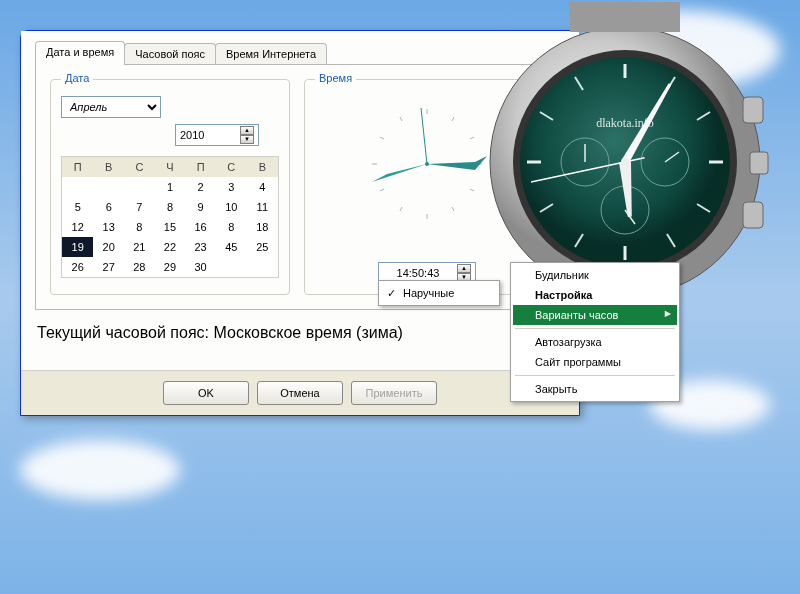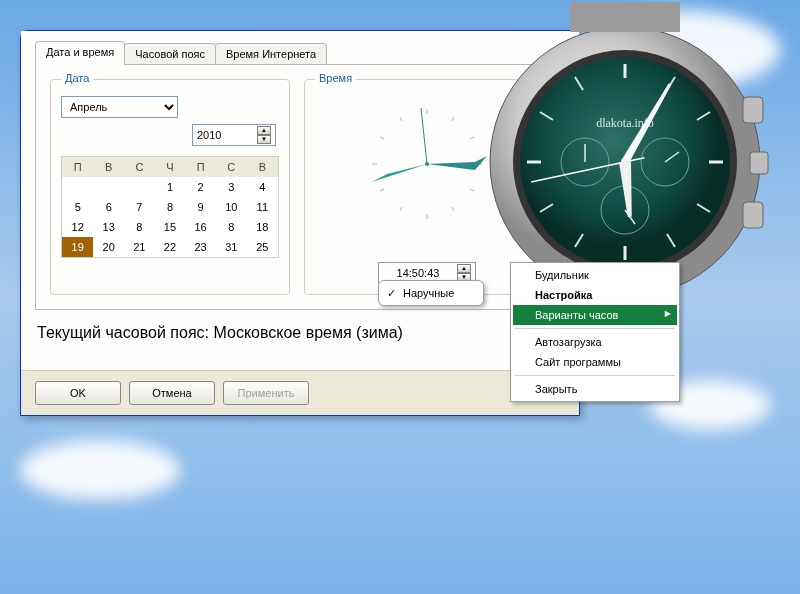--- a/index.html
+++ b/index.html
@@ -75,56 +75,56 @@
 }
 
 .dm-row { display: flex; gap: 14px; margin-bottom: 10px; }
 select, .spin {
   font: inherit;
   border: 1px solid #7f9db9;
   background: #fff;
   height: 22px;
   padding: 2px 4px;
 }
-select { width: 117px; }
+select { width: 100px; font-style: italic; }
 .spin { display: flex; align-items: center; margin-top: 28px; }
 .spin input { border: none; width: 56px; font: inherit; text-align: left; outline: none; }
 .spin .btns { display: flex; flex-direction: column; margin-left: 4px; }
 .spin .btns span {
   width: 14px; height: 9px;
   background: linear-gradient(#fefefe,#d4d0c8);
   border: 1px solid #808080;
   font-size: 6px; line-height: 7px; text-align: center;
   cursor: pointer;
 }
 
 table.cal { width: 100%; border-collapse: collapse; background: #fff; border: 1px solid #d0cfc7; }
 table.cal th {
   background: #ece9d8; color: #444;
   font-weight: normal; padding: 4px 0; font-size: 11px;
 }
 table.cal td { text-align: center; padding: 4px 0; font-size: 11px; }
-table.cal td.sel { background: #a16207; color: #fff; }
+table.cal td.sel { background: #0f172a; color: #fff; }
 
 .clock-face {
   width: 160px; height: 130px;
   position: relative;
   margin: 0 auto 8px;
 }
 .clock-face svg { width: 100%; height: 100%; }
 
 .time-input {
   display: flex; justify-content: center;
 }
 .time-input .spin input { width: 70px; text-align: center; }
 
 .tz-label { padding: 14px 2px 18px; font-size: 16px; }
 
 .buttons {
-  display: flex; justify-content: flex-start; gap: 8px;
+  display: flex; justify-content: center; gap: 8px;
   padding: 10px 14px; background: #ece9d8;
   border-top: 1px solid #d0cfc7;
 }
 button.win {
   min-width: 86px; height: 24px;
   font: inherit;
   background: linear-gradient(#fefefe,#e7e5dd);
   border: 1px solid #888;
   border-radius: 3px;
 }
@@ -139,21 +139,21 @@
   padding: 2px;
   font-size: 11px;
   z-index: 50;
 }
 .menu .item { padding: 4px 18px 4px 22px; white-space: nowrap; position: relative; }
 .menu .item.bold { font-weight: bold; }
 .menu .item.sel { background: #15803d; color: #fff; }
 .menu .sep { height: 1px; background: #d0cfc7; margin: 3px 2px; }
 .menu .check::before { content: "✓"; position: absolute; left: 6px; }
 .menu .arrow::after { content: "▶"; position: absolute; right: 6px; font-size: 8px; }
-.menu-a { left: 378px; top: 280px; width: 106px; border-radius: 6px; }
+.menu-a { left: 378px; top: 280px; width: 122px; }
 .menu-b { left: 510px; top: 262px; width: 170px; }
 
 
 .watch {
   position: absolute;
   left: 475px; top: 2px;
   width: 300px; height: 300px;
   z-index: 40;
 }
 .watch svg { width: 100%; height: 100%; }
@@ -231,22 +231,31 @@
                 <td>16</td>
                 <td>8</td>
                 <td>18</td>
               </tr>
               <tr>
                 <td class="sel">19</td>
                 <td>20</td>
                 <td>21</td>
                 <td>22</td>
                 <td>23</td>
-                <td>31</td>
+                <td>45</td>
                 <td>25</td>
+              </tr>
+              <tr>
+                <td>26</td>
+                <td>27</td>
+                <td>28</td>
+                <td>29</td>
+                <td>30</td>
+                <td></td>
+                <td></td>
               </tr>
             </tbody>
         </table>
       </div>
 
       <div class="groupbox gb-time">
         <div class="legend">Время</div>
 
         <div class="clock-face">
           <svg viewBox="0 0 160 130">

